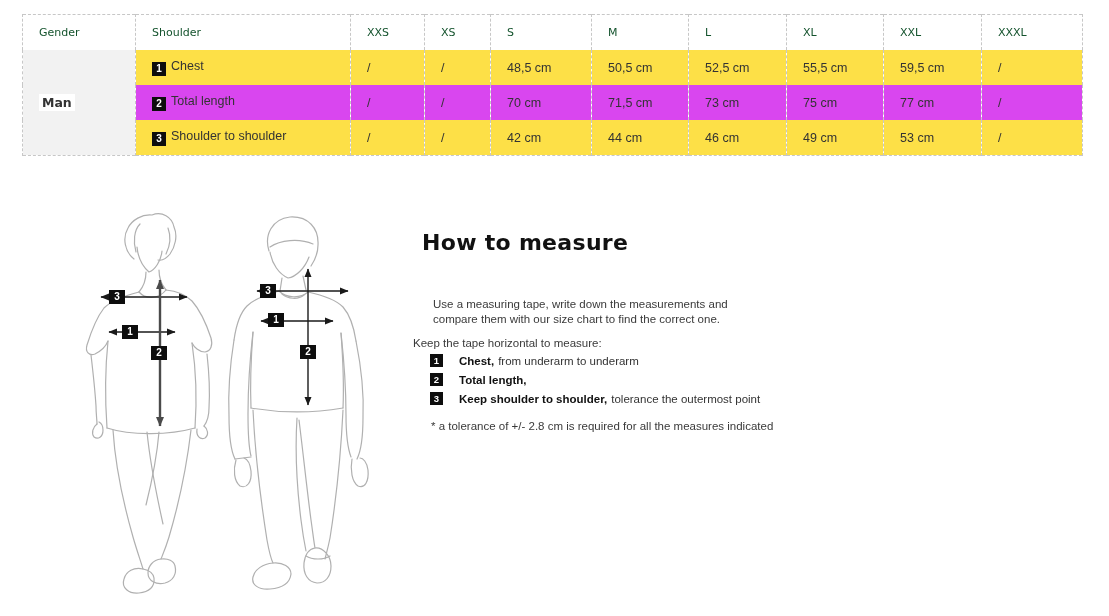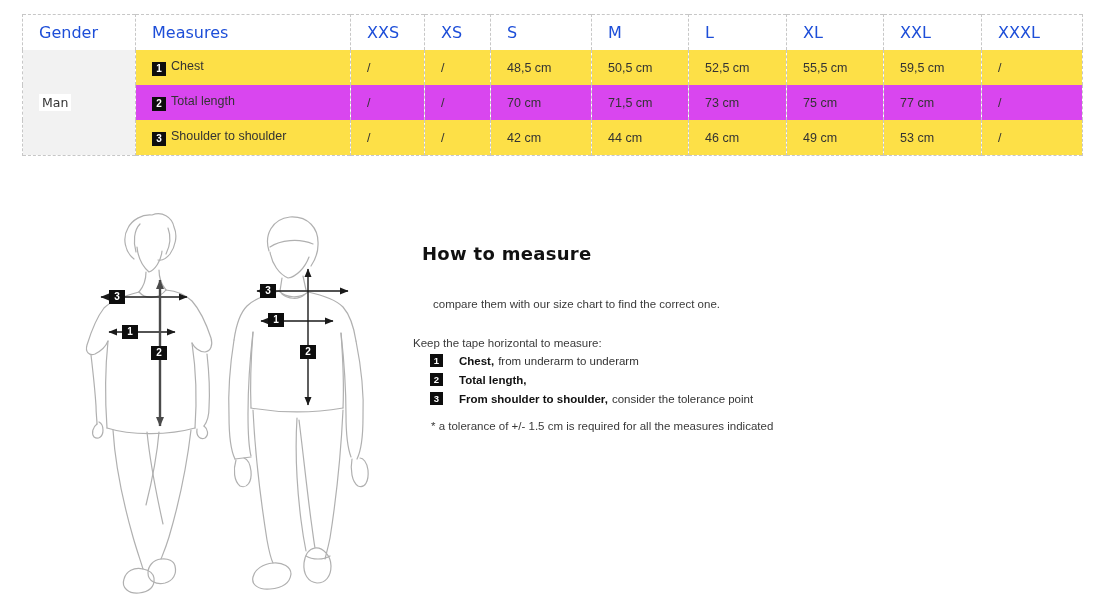--- a/index.html
+++ b/index.html
@@ -8,39 +8,39 @@
 
   
   table.size-chart{position:absolute;left:22px;top:14px;width:1060px;
     border-collapse:collapse;table-layout:fixed;
     border:1px dashed #c7c7c7;}
   table.size-chart th,table.size-chart td{
     border-left:1px dashed #c7c7c7;border-right:1px dashed #c7c7c7;
     height:35px;padding:0 0 0 16px;text-align:left;vertical-align:middle;
     white-space:nowrap;overflow:hidden;}
   table.size-chart th{font-family:"DejaVu Sans",sans-serif;font-weight:400;
-    font-size:16px;color:#1d4ed8;background:#fff;}
+    font-size:11px;color:#14532d;background:#fff;}
   table.size-chart td{font-size:12.5px;color:#333;}
   td.bg-gray{background:#fde047;}
   td.bg-white{background:#d946ef;}
   td.gender-cell{background:#f2f2f2;font-family:"DejaVu Sans",sans-serif;
-    font-size:13px;color:#1a1a1a;}
+    font-size:13px;color:#1a1a1a;font-weight:bold;}
   .man-chip{background:#ffffff;padding:1px 3px;}
   .badge{display:inline-block;width:14px;height:14px;line-height:14px;
     background:#0d0d0d;color:#fff;font-size:10px;font-weight:700;
     text-align:center;margin-right:5px;vertical-align:-2px;}
 
   
   svg.figures{position:absolute;left:0;top:0;pointer-events:none;}
   .fig-badge{position:absolute;width:16px;height:14px;line-height:14px;
     background:#0d0d0d;color:#fff;font-size:10px;font-weight:700;text-align:center;}
 
   
-  .howto-title{position:absolute;left:422px;top:243px;
-    font-family:"DejaVu Sans",sans-serif;font-size:18px;font-weight:700;
+  .howto-title{position:absolute;left:422px;top:230px;
+    font-family:"DejaVu Sans",sans-serif;font-size:22px;font-weight:700;
     color:#111;letter-spacing:.3px;}
   .howto-intro{position:absolute;left:433px;top:297px;font-size:11.5px;
     line-height:14.5px;color:#3a3a3a;}
   .howto-keep{position:absolute;left:413px;top:337px;font-size:11.5px;color:#3a3a3a;}
   .howto-steps{position:absolute;left:430px;top:354px;}
   .step-row{height:13px;margin-bottom:6px;font-size:11.5px;color:#333;
     display:flex;align-items:center;}
   .step-row .badge{margin-right:16px;width:13px;height:13px;line-height:13px;
     font-size:9.5px;vertical-align:0;flex:0 0 13px;}
   .step-bold{font-weight:700;color:#111;margin-right:4px;}
@@ -60,21 +60,21 @@
         <col style="width:101px">
         <col style="width:97px">
       <col style="width:98px">
         <col style="width:97px">
         <col style="width:98px">
       <col style="width:101px">
     </colgroup>
     <thead>
       <tr>
         <th>Gender</th>
-        <th>Measures</th>
+        <th>Shoulder</th>
         <th>XXS</th>
         <th>XS</th>
         <th>S</th>
         <th>M</th>
         <th>L</th>
         <th>XL</th>
         <th>XXL</th>
         <th>XXXL</th>
       </tr>
     </thead>
@@ -204,37 +204,38 @@
   <div class="fig-badge" style="left:109px;top:290px">3</div>
   <div class="fig-badge" style="left:122px;top:325px">1</div>
   <div class="fig-badge" style="left:151px;top:346px">2</div>
   <div class="fig-badge" style="left:260px;top:284px">3</div>
   <div class="fig-badge" style="left:268px;top:313px">1</div>
   <div class="fig-badge" style="left:300px;top:345px">2</div>
 
   <div class="howto-title">How to measure</div>
 
   <div class="howto-intro">
+    <div>Use a measuring tape, write down the measurements and</div>
     <div>compare them with our size chart to find the correct one.</div>
   </div>
 
   <div class="howto-keep">Keep the tape horizontal to measure:</div>
 
   <div class="howto-steps">
     <div class="step-row">
       <span class="badge">1</span>
       <span class="step-bold">Chest,</span>
       <span>from underarm to underarm</span>
     </div>
     <div class="step-row">
       <span class="badge">2</span>
       <span class="step-bold">Total length,</span>
     </div>
     <div class="step-row">
       <span class="badge">3</span>
-      <span class="step-bold">From shoulder to shoulder,</span>
-      <span>consider the tolerance point</span>
+      <span class="step-bold">Keep shoulder to shoulder,</span>
+      <span>tolerance the outermost point</span>
     </div>
   </div>
 
-  <div class="howto-note">* a tolerance of +/- 1.5 cm is required for all the measures indicated</div>
+  <div class="howto-note">* a tolerance of +/- 2.8 cm is required for all the measures indicated</div>
 
 </div>
 
 </body></html>

